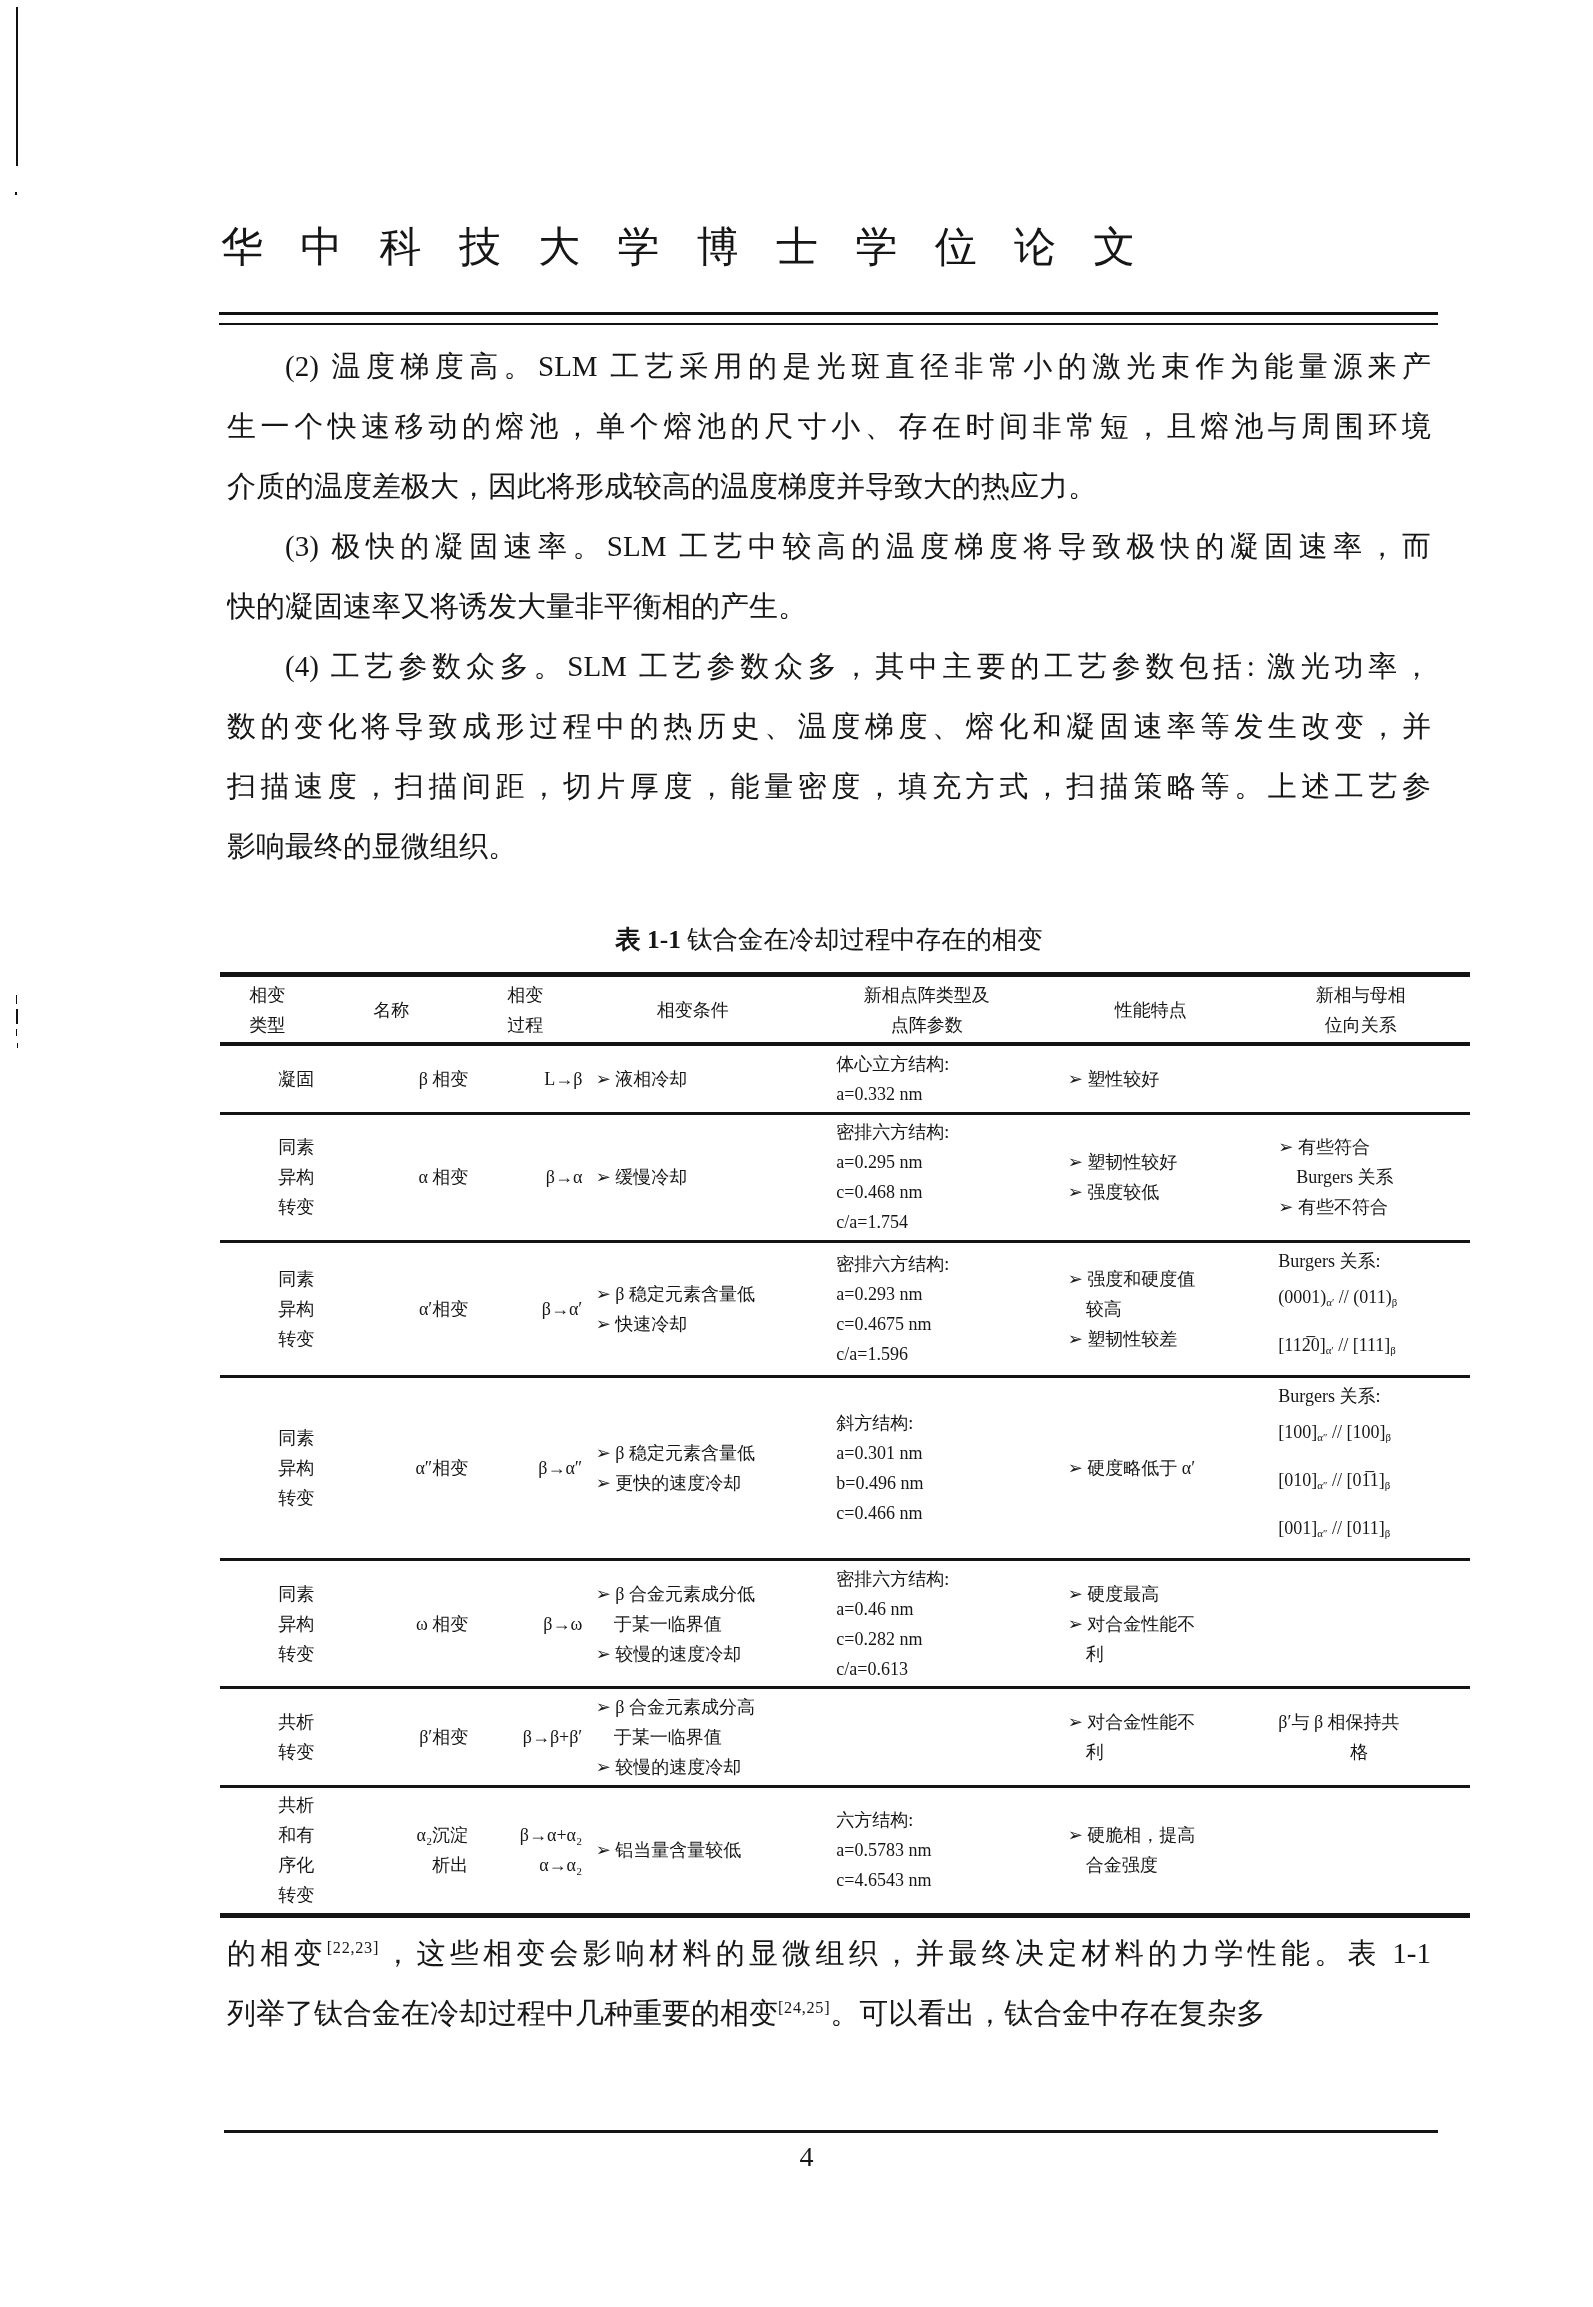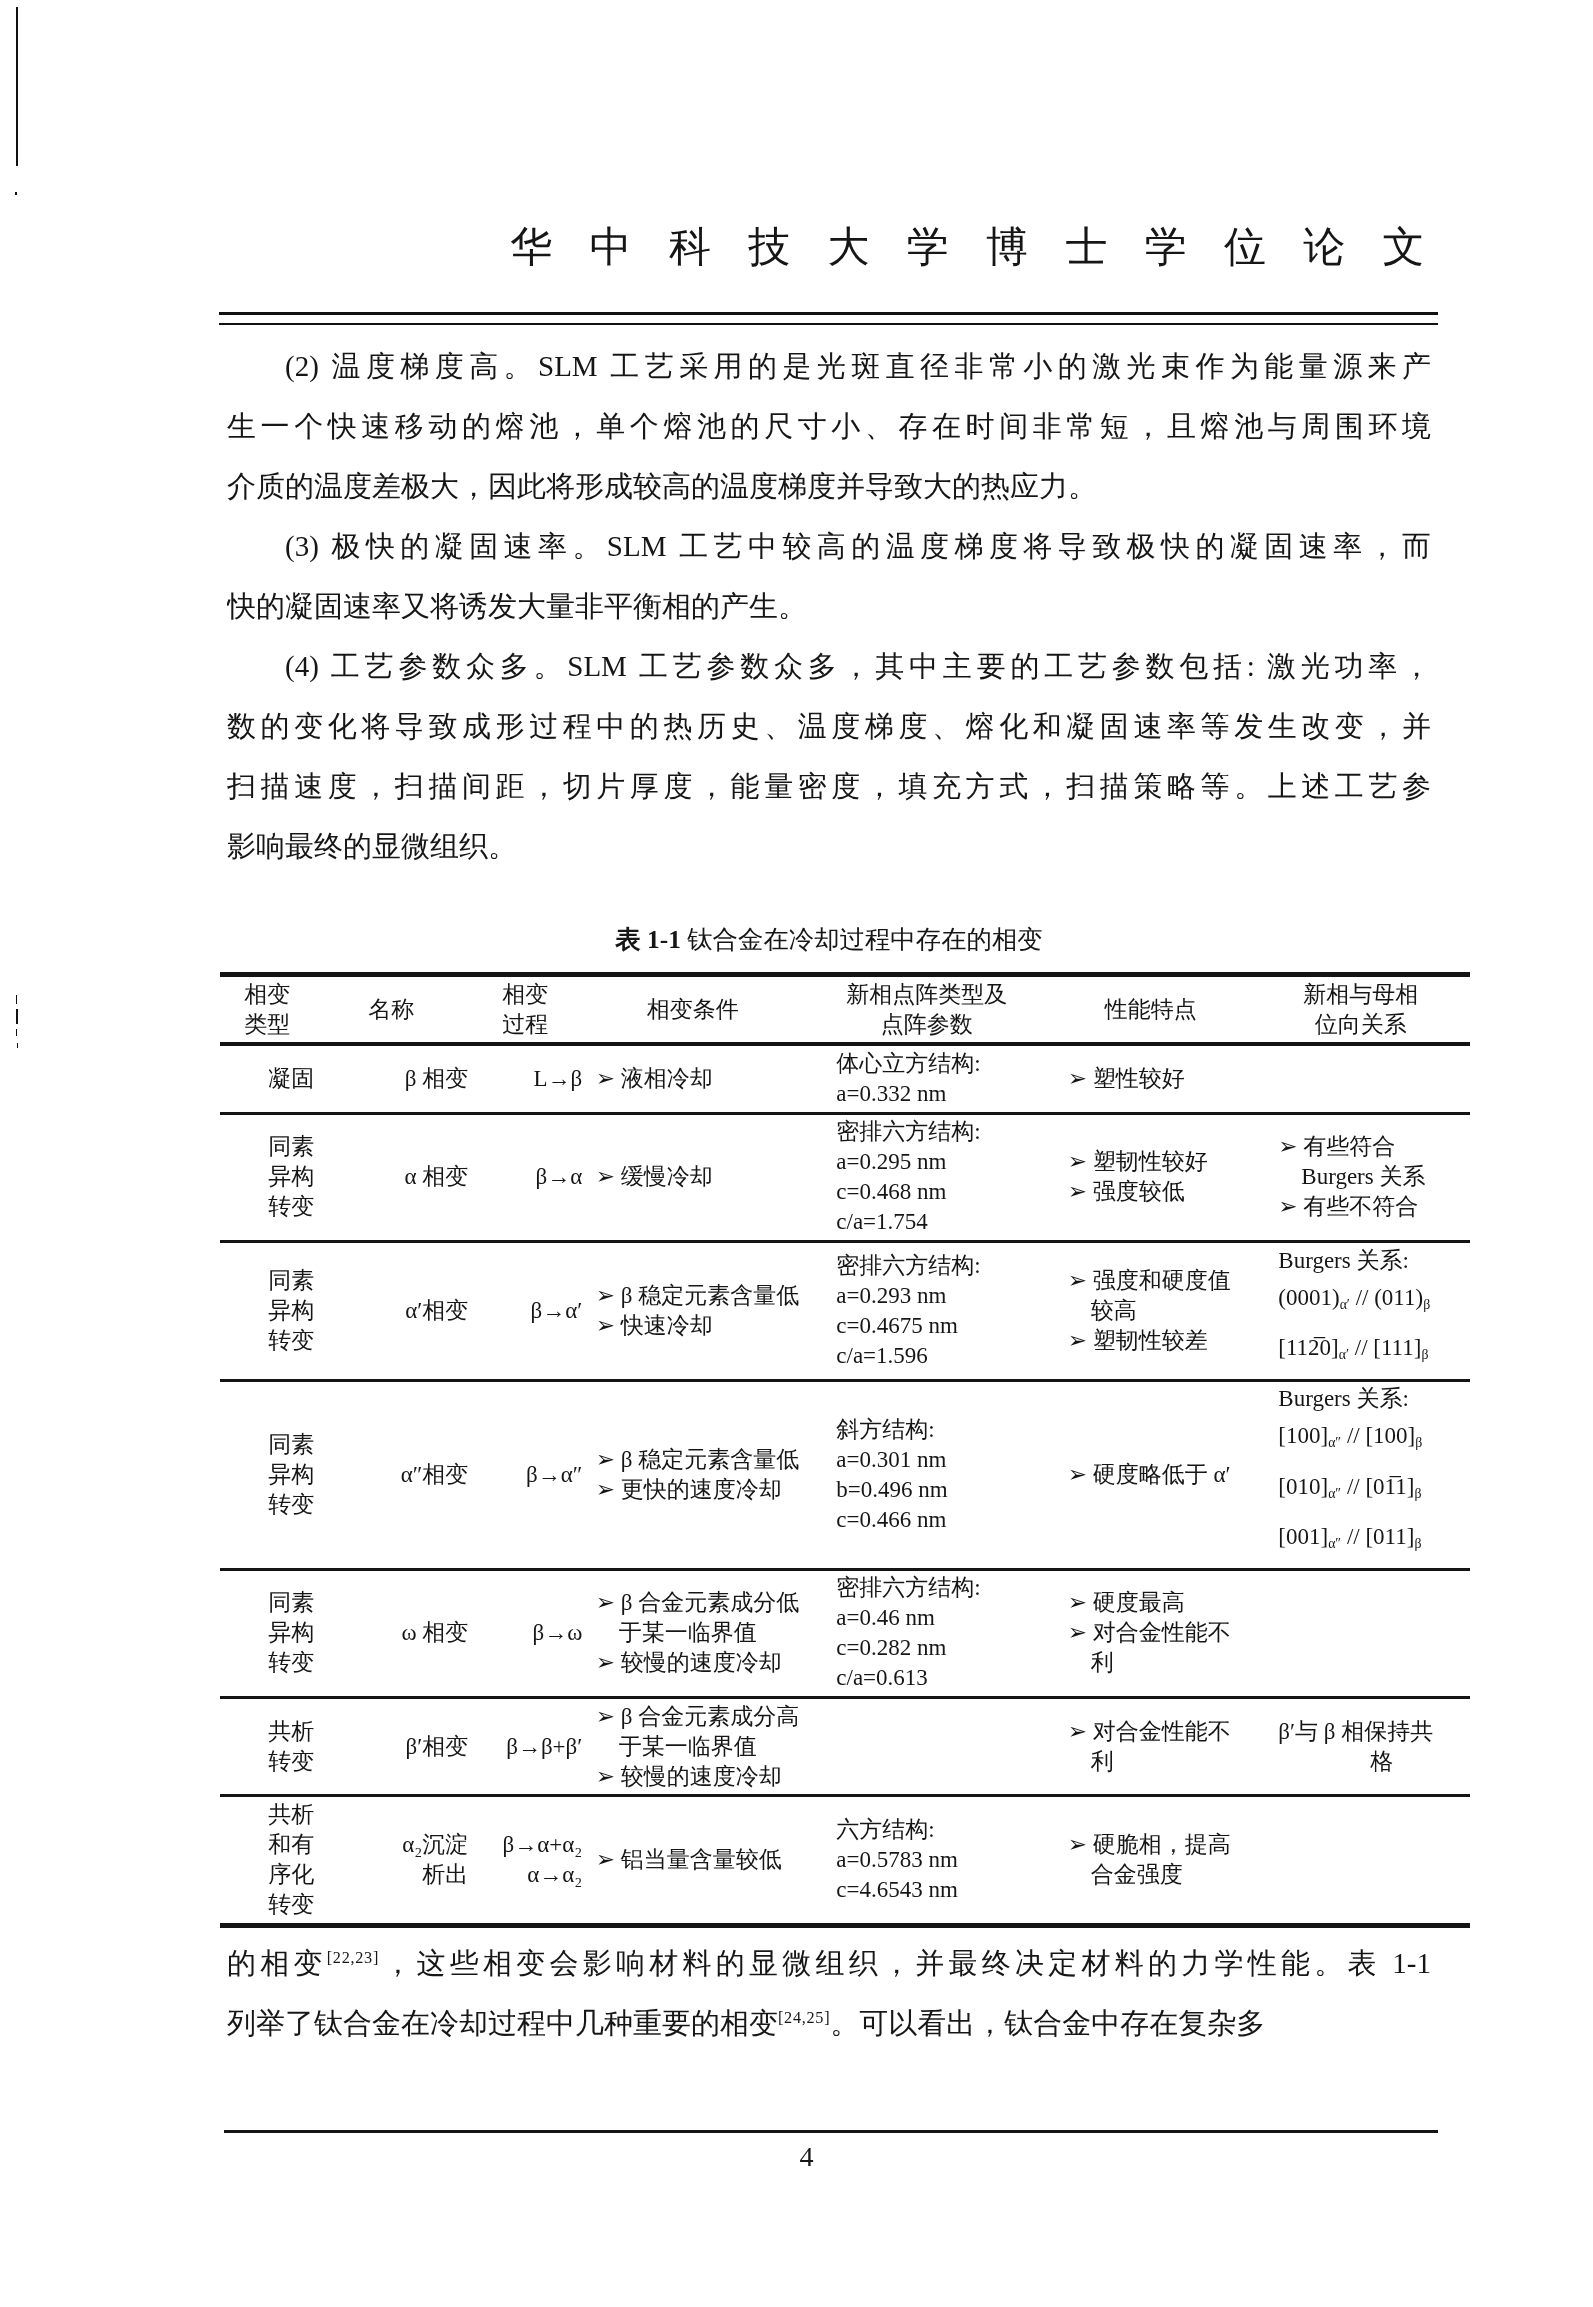--- a/index.html
+++ b/index.html
@@ -1,38 +1,38 @@
 <!DOCTYPE html>
 <html style="font-size:10.7px"><head>
 <meta charset="utf-8">
 <style>
   html,body{margin:0;padding:0;background:#e8e8e8;}
   .page{position:relative;width:1593px;height:2307px;background:#ffffff;overflow:hidden;
         font-family:"Liberation Serif","DejaVu Serif",serif;color:#161616;}
   
   .art{position:absolute;background:#111;}
   
-  .title{position:absolute;top:223px;left:221px;width:1217px;text-align:right;
+  .title{position:absolute;top:223px;left:221px;width:1217px;text-align:left;
          font-size:42px;line-height:48px;letter-spacing:13.4px;white-space:nowrap;}
   .title-rule{position:absolute;top:312px;left:219px;width:1219px;height:8px;
          border-top:3.3px solid #111;border-bottom:2px solid #111;}
   
   .body-col{position:absolute;top:336px;left:227px;width:1204px;}
   .pline{font-size:29px;line-height:60px;height:60px;overflow:hidden;
          text-align:justify;text-align-last:justify;}
   .pline.first{text-indent:58px;}
   .pline.last{text-align-last:left;}
   sup{font-size:0.56em;vertical-align:0.6em;letter-spacing:0.7px;}
   sub{font-size:0.60em;vertical-align:-0.30em;}
   
   .caption{margin-top:47px;text-align:center;font-size:25.4px;line-height:33px;}
   .cap-b{font-weight:bold;}
   
   table{border-collapse:collapse;table-layout:fixed;width:1250px;margin-left:-6.7px;
-        margin-top:16px;border-top:5.4px solid #141414;font-size:23px;}
+        margin-top:16px;border-top:5.4px solid #141414;font-size:18px;}
   col.c1{width:94px;} col.c2{width:154px;} col.c3{width:114px;} col.c4{width:221px;}
   col.c5{width:247px;} col.c6{width:201px;} col.c7{width:219px;}
   th{border-bottom:4.7px solid #141414;font-weight:normal;vertical-align:middle;padding:2.7px 0;}
   td{border-bottom:3.3px solid #141414;vertical-align:middle;padding:2.7px 0;}
   tbody tr:last-child td{border-bottom:5.4px solid #141414;}
   thead tr{height:67px;}
   tbody tr:nth-child(1){height:60px;}  tbody tr:nth-child(2){height:117px;}
   tbody tr:nth-child(3){height:124px;} tbody tr:nth-child(4){height:161px;}
   tbody tr:nth-child(5){height:118px;} tbody tr:nth-child(6){height:95px;}
   tbody tr:nth-child(7){height:127px;}

